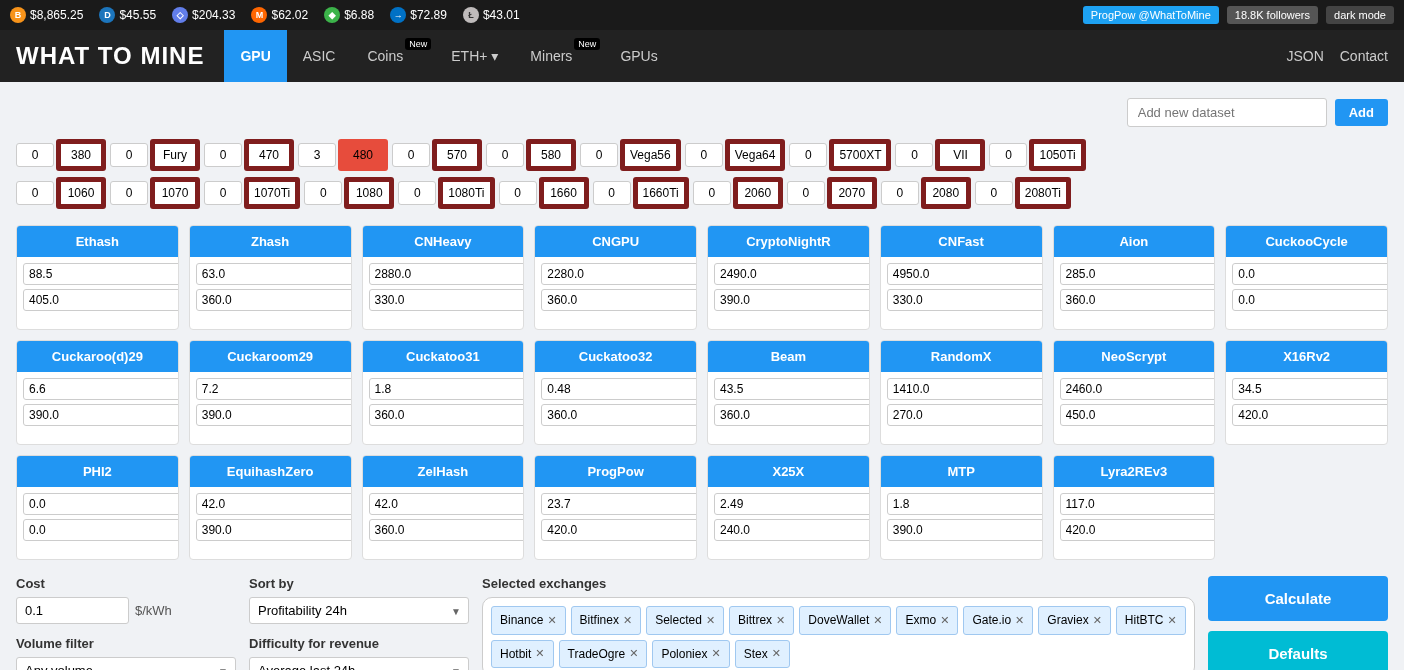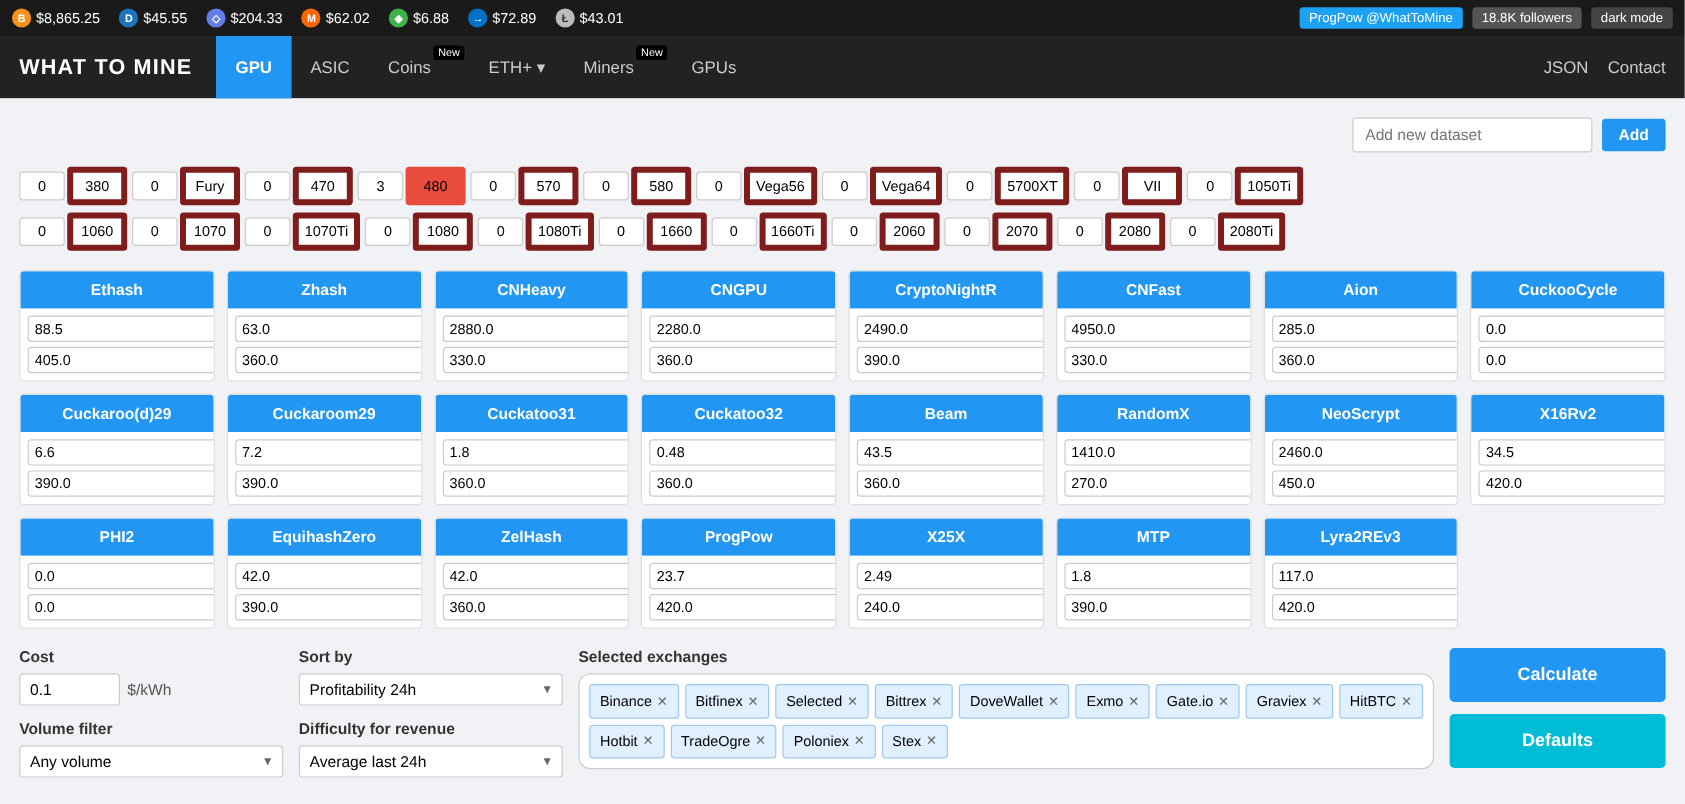--- a/index.html
+++ b/index.html
@@ -32,21 +32,21 @@
     .dark-mode-btn { background: #444; color: #fff; border: none; border-radius: 3px; padding: 3px 8px; font-size: 11px; cursor: pointer; }
 
     
     .navbar {
       background: #222;
       display: flex;
       align-items: center;
       padding: 0 16px;
       height: 52px;
     }
-    .brand { color: #fff; font-size: 18px; font-weight: bold; letter-spacing: 1px; margin-right: 20px; }
+    .brand { color: #fff; font-size: 24px; font-weight: bold; letter-spacing: 1px; margin-right: 20px; }
     .nav-items { display: flex; align-items: center; gap: 0; }
     .nav-item {
       color: #ccc;
       padding: 0 16px;
       height: 52px;
       display: flex;
       align-items: center;
       cursor: pointer;
       font-size: 14px;
       position: relative;
@@ -151,21 +151,21 @@
       font-weight: bold;
       cursor: pointer;
     }
     .algo-card-body { padding: 6px; }
     .algo-input-row {
       display: flex;
       align-items: center;
       gap: 4px;
       margin-bottom: 4px;
     }
-    .algo-input-row:last-child { margin-bottom: 0; }
+    .algo-input-row:last-child { margin-bottom: 12px; }
     .algo-val-input {
       flex: 1;
       border: 1px solid #ccc;
       border-radius: 3px;
       padding: 3px 5px;
       font-size: 12px;
       background: #fff;
     }
 
     
@@ -181,21 +181,21 @@
 
     .form-label { font-weight: bold; font-size: 13px; margin-bottom: 6px; color: #333; }
     .form-group { margin-bottom: 12px; }
 
     .cost-row {
       display: flex;
       align-items: center;
       gap: 6px;
     }
     .cost-input {
-      width: 84px;
+      width: 113px;
       border: 1px solid #ccc;
       border-radius: 3px;
       padding: 5px 8px;
       font-size: 13px;
       background: #fff;
     }
     .cost-unit { color: #555; font-size: 13px; }
 
     .select-input {
       width: 100%;

